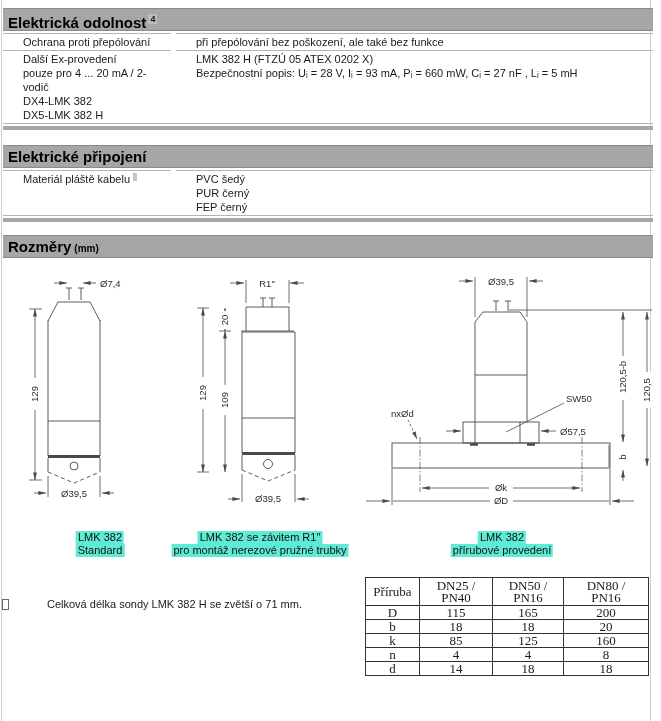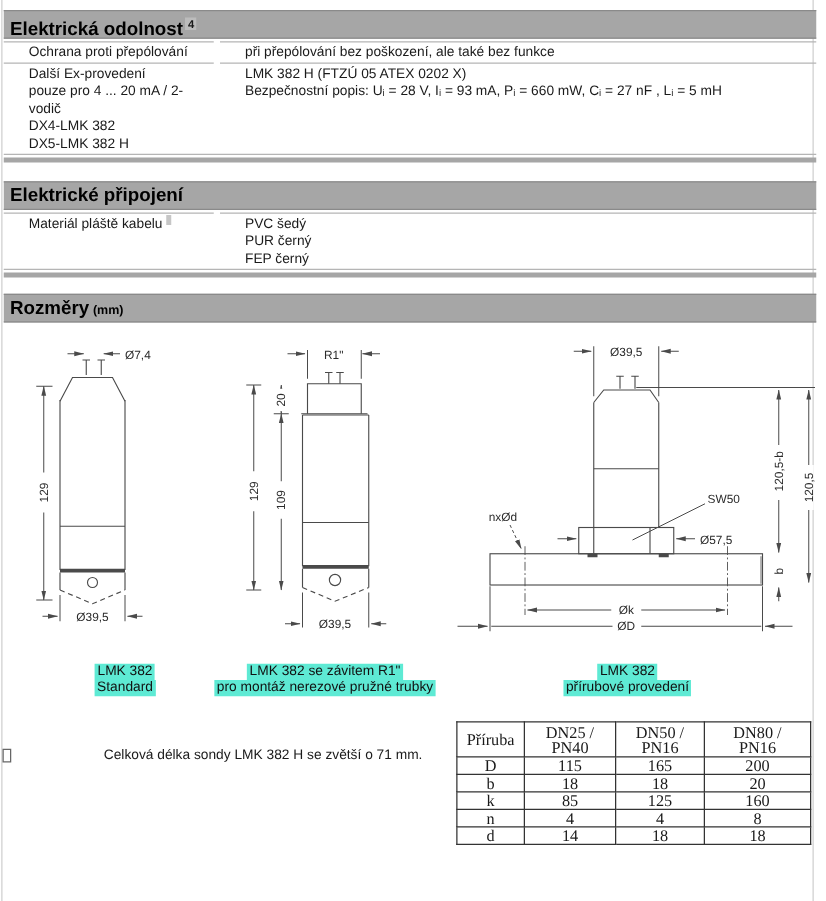--- a/index.html
+++ b/index.html
@@ -20,21 +20,21 @@
   .pre{white-space:pre-line;}
   .rowline{border-top:1px solid #b5b5b5;height:0;}
   .sec-bar{height:4px;background:#a6a6a6;margin-top:2px;}
   .sec2{margin-top:15px;} .sec3{margin-top:13px;}
   .supbox{display:inline-block;width:4px;height:8px;background:#c6c6c6;margin-left:3px;vertical-align:2px;}
   
   #draw{position:absolute;left:0;top:262px;}
   #draw text{font-family:"Liberation Sans", sans-serif;font-size:9.5px;fill:#2b2b2b;}
   .cap{position:absolute;transform:translateX(-50%);text-align:center;font-size:11px;line-height:13px;color:#111;white-space:nowrap;}
   .cap span{background:#5eead4;padding:0 2px;display:inline-block;}
-  .footnote{position:absolute;left:47px;top:598px;font-size:11px;margin-left:36px;}
+  .footnote{position:absolute;left:47px;top:598px;font-size:11px;}
   .fmark{position:absolute;left:2px;top:599px;width:5px;height:9px;border:1px solid #666;}
   
   .ftab{position:absolute;left:365px;top:577px;border-collapse:collapse;}
   .ftab td{border:1px solid #333;font-size:13px;text-align:center;padding:0;line-height:12px;vertical-align:middle;font-family:Liberation Serif, serif;}
   .ftab tr.hd td{height:27px;white-space:pre-line;}
   .ftab tr.dt td{height:13px;}
   .c0{width:53px;} .c1{width:72px;} .c2{width:70px;margin-left:48px;} .c3{width:84px;}
 </style>
 </head>
 <body>

